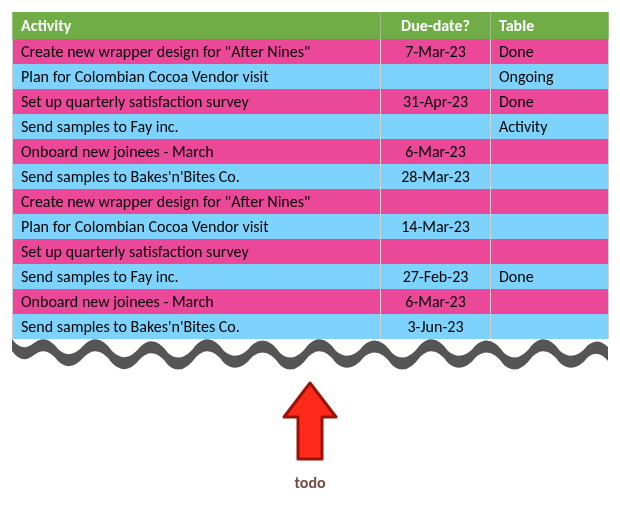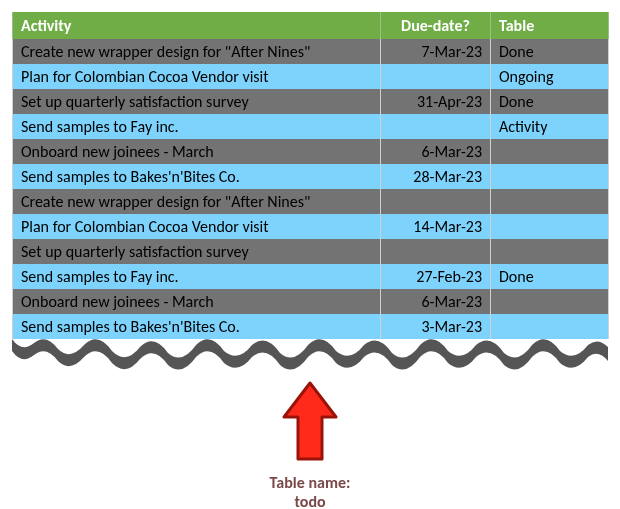--- a/index.html
+++ b/index.html
@@ -1,23 +1,23 @@
 <!DOCTYPE html>
 <html><head>
 <meta charset="utf-8">
 <style>
   body{margin:0;font-family:Calibri,Arial,sans-serif;font-size:16px;background:#fff;width:620px}
   .wrap{padding:12px 12px 0 12px}
   table{border-collapse:collapse;width:596px;table-layout:fixed}
   th{background:#70AD47;color:#fff;font-weight:700;text-align:left;padding:4px 8px;border-left:1px solid #9bbf85;border-right:1px solid #9bbf85}
   th.due{text-align:center}
   td{padding:3px 8px;border-left:1px solid #d0d0d0;border-right:1px solid #d0d0d0;white-space:nowrap;overflow:hidden}
-  tr.ra td{background:#737373}
+  tr.ra td{background:#ec4899}
   tr.rb td{background:#7dd3fc}
-  td.due{text-align:right}
+  td.due{text-align:center}
   
   .torn{position:relative;height:48px;width:596px;margin-left:12px}
   .torn svg{position:absolute;top:-8px;left:0}
   
   .arrow-wrap{text-align:center;margin-top:-6px}
   .caption{text-align:center;color:#7a4a4a;font-weight:700;margin-top:6px;line-height:1.2}
   col.c1{width:368px}col.c2{width:110px}col.c3{width:118px}
 </style>
 </head>
 <body>
@@ -87,35 +87,34 @@
           <td class="due">27-Feb-23</td>
           <td>Done</td>
         </tr>
     <tr class="ra">
           <td>Onboard new joinees - March</td>
           <td class="due">6-Mar-23</td>
           <td></td>
         </tr>
     <tr class="rb">
           <td>Send samples to Bakes'n'Bites Co.</td>
-          <td class="due">3-Mar-23</td>
+          <td class="due">3-Jun-23</td>
           <td></td>
         </tr>
   </tbody>
 </table>
 </div>
 
 <div class="torn">
 <svg width="596" height="48" viewBox="0 0 596 48">
   <path d="M0,8 Q10,22 22,12 Q34,2 46,18 Q58,30 72,14 Q86,0 100,20 Q114,34 128,16 Q142,2 156,22 Q170,34 184,14 Q198,0 212,20 Q226,32 240,14 Q254,2 268,22 Q282,34 296,14 Q310,0 324,20 Q338,32 352,14 Q366,2 380,22 Q394,34 408,14 Q422,0 436,20 Q450,32 464,14 Q478,2 492,22 Q506,34 520,14 Q534,0 548,20 Q562,32 576,14 Q586,6 596,16 L596,30 Q586,18 576,26 Q562,44 548,32 Q534,12 520,26 Q506,46 492,34 Q478,14 464,26 Q450,44 436,32 Q422,12 408,26 Q394,46 380,34 Q366,14 352,26 Q338,44 324,32 Q310,12 296,26 Q282,46 268,34 Q254,14 240,26 Q226,44 212,32 Q198,12 184,26 Q170,46 156,34 Q142,14 128,28 Q114,46 100,32 Q86,12 72,26 Q58,42 46,30 Q34,14 22,24 Q10,34 0,20 Z" fill="#555"></path>
 </svg>
 </div>
 
 <div class="arrow-wrap">
   <svg width="60" height="82" viewBox="0 0 60 82">
     <path d="M30 2 L56 36 L42 36 L42 78 L18 78 L18 36 L4 36 Z" fill="#ff2a1a" stroke="#9a1208" stroke-width="3" stroke-linejoin="round"></path>
   </svg>
 </div>
 
 <div class="caption">
-  <div>Table name:</div>
   <div>todo</div>
 </div>
 
 </body></html>

